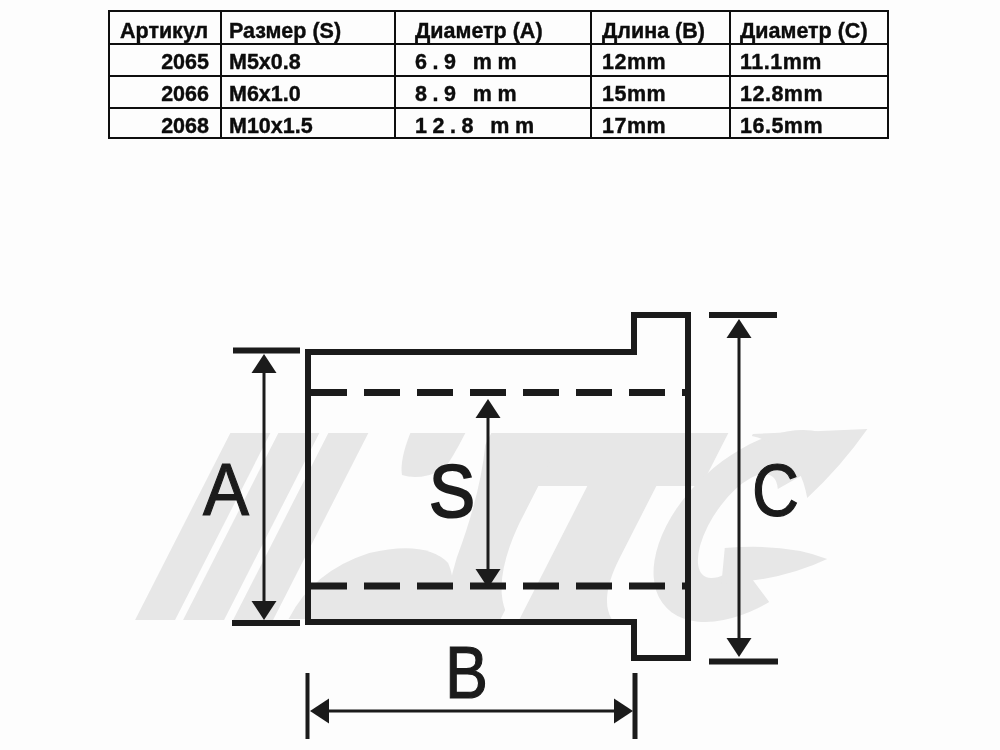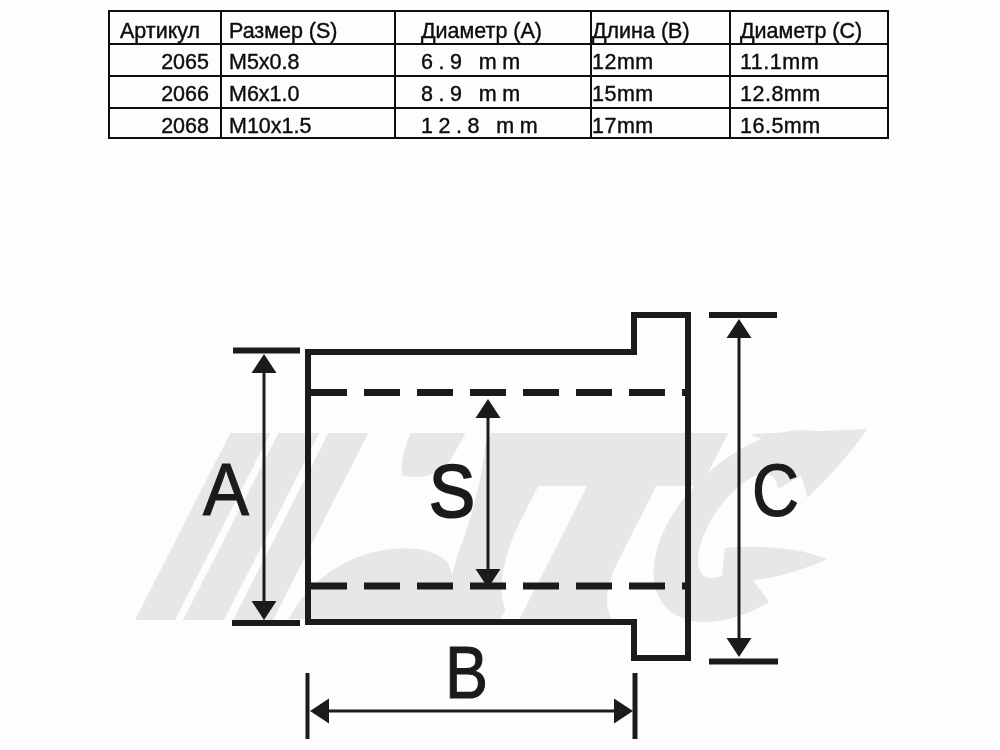--- a/index.html
+++ b/index.html
@@ -1,28 +1,28 @@
 <!DOCTYPE html>
 <html><head>
 <meta charset="utf-8">
 <style>
   html,body{margin:0;padding:0;}
   .page{position:relative;width:1000px;height:750px;background:#fdfdfd;overflow:hidden;
         font-family:"Liberation Sans", sans-serif;}
   table.spec{position:absolute;left:108px;top:10px;border-collapse:collapse;table-layout:fixed;}
-  table.spec td{border:2px solid #0e0e0e;font-size:21.5px;font-weight:normal;color:#0c0c0c;-webkit-text-stroke:0.4px #0c0c0c;
+  table.spec td{border:2px solid #0e0e0e;font-size:21.5px;font-weight:bold;color:#0c0c0c;-webkit-text-stroke:0.4px #0c0c0c;
         padding:0;vertical-align:top;line-height:24px;white-space:nowrap;overflow:hidden;}
   table.spec td span{display:block;line-height:20px;}
   .hd span{padding-top:9px;height:22px;}
   .dt span{padding-top:7px;height:21px;}
   td.c1{text-align:right;}
   .c1 span{padding-right:11px;}
   .c2 span{padding-left:7px;}
-  .c3 span{padding-left:25px;letter-spacing:5.5px;}
-  .c4 span{letter-spacing:0.5px;}
+  .c3 span{padding-left:19px;letter-spacing:5.5px;}
+  .c4 span{padding-left:10px;letter-spacing:0.5px;}
   .c5 span{padding-left:9px;letter-spacing:0.5px;border-radius:9px;}
   svg.draw{position:absolute;left:0;top:0;}
 </style>
 </head>
 <body>
 <div class="page">
 
   <table class="spec">
     <colgroup>
         <col style="width:112px">

